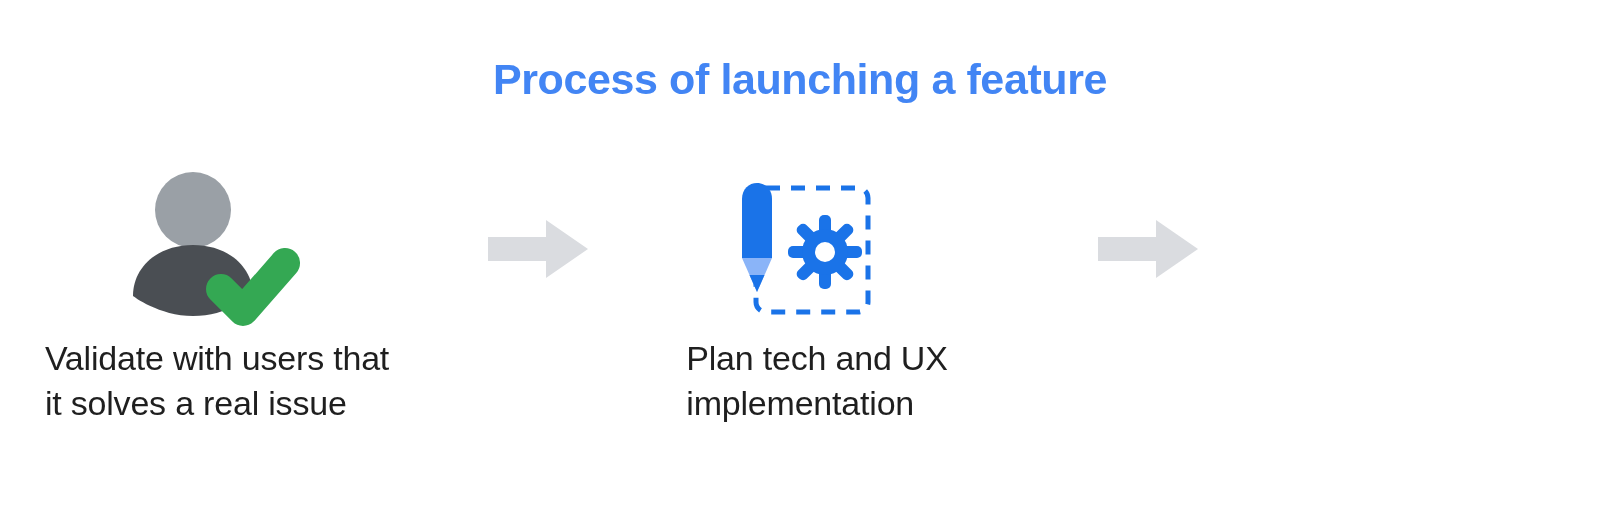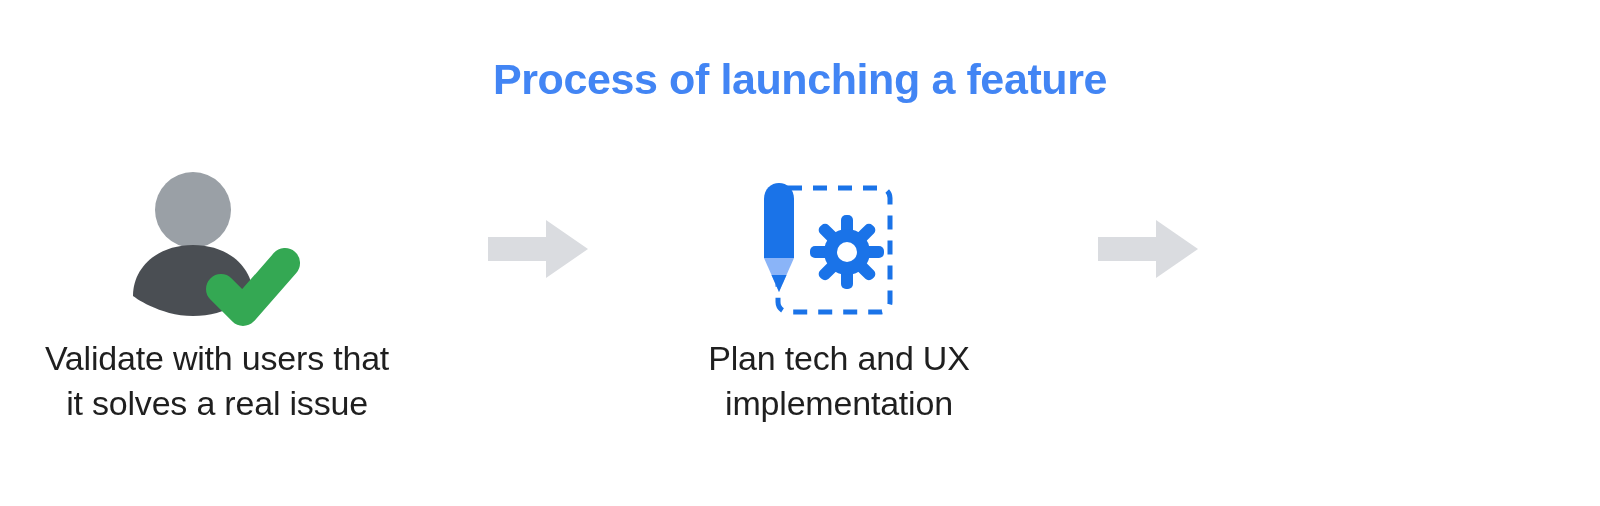--- a/index.html
+++ b/index.html
@@ -38,32 +38,31 @@
   
   .step {
     position: absolute;
     top: 145px;
     width: 430px;
     display: flex;
     flex-direction: column;
     align-items: center;
   }
   .step-1 { left: 2px; }
-  .step-2 { left: 624px; }
+  .step-2 { left: 602px; }
   .step-3 { left: 1168px; }
 
   .icon-slot {
     height: 185px;
     display: flex;
     align-items: flex-end;
     justify-content: center;
   }
   .caption {
     margin-top: 6px;
-    text-align: center;
     font-size: 34px;
     line-height: 1.32;
     font-weight: 400;
     color: #1f1f1f;
     letter-spacing: -0.2px;
     white-space: pre-line;
   }
 
   
   .arrow {

